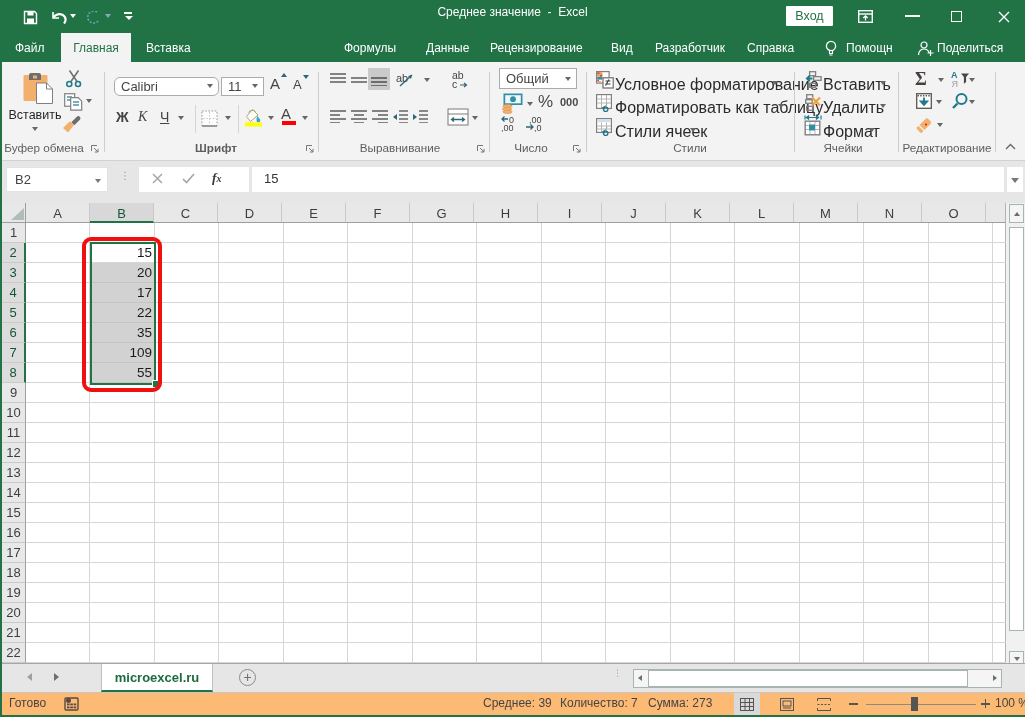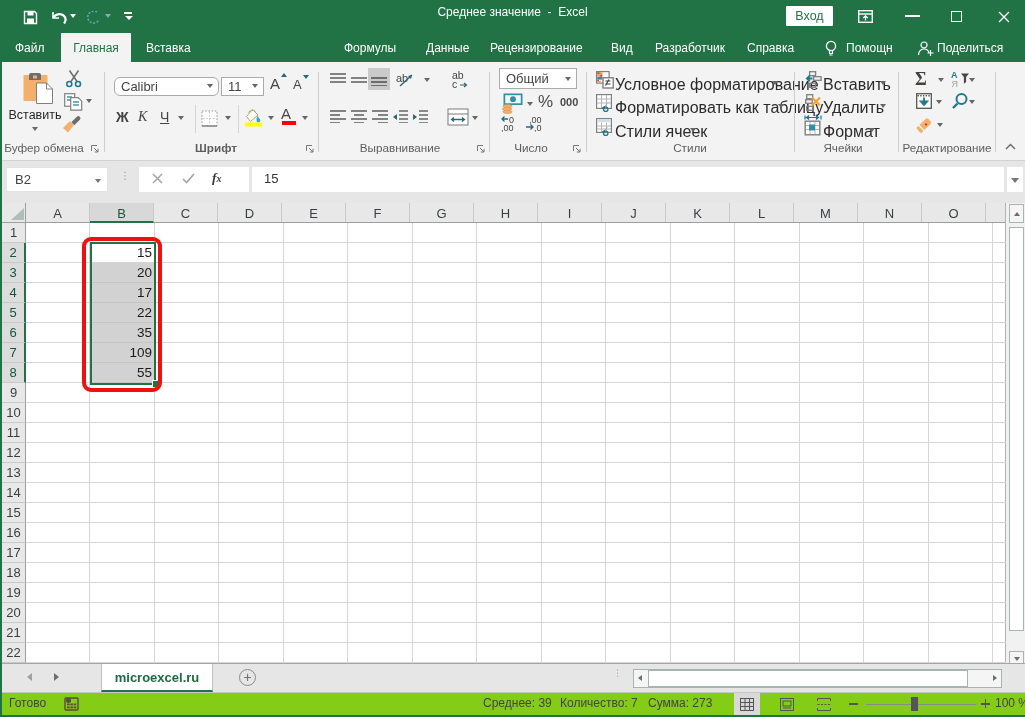--- a/index.html
+++ b/index.html
@@ -30,21 +30,21 @@
   .rh{position:absolute;left:0;width:24px;height:20px;line-height:20px;text-align:center;font-size:13px;color:#3b3f42;background:#e8e8e8;border-bottom:1px solid #c9c9c9;border-right:1px solid #9e9e9e;box-sizing:border-box;}
   .rh.rsel{background:#dcdcdc;color:#15563a;border-right:2px solid #217346;}
   .ch.sel{background:#d8d8d8;color:#15563a;border-bottom:2px solid #217346;height:20px;line-height:21px;}
   #cells{position:absolute;left:24px;top:20px;width:979.5px;height:440px;
     background-image:repeating-linear-gradient(to right,transparent 0 63.5px,#d6d6d6 63.5px 64.5px),
                      repeating-linear-gradient(to bottom,transparent 0 19px,#d6d6d6 19px 20px);}
   .cellv{position:absolute;width:60px;height:20px;line-height:20px;text-align:right;font-size:13.5px;color:#1a1a1a;}
   
   #vscroll{left:1006px;top:203px;width:19px;height:463px;background:#f1f1f1;}
   #sheettabs{left:0;top:663px;width:1025px;height:29px;background:#e6e6e6;border-top:1px solid #a6a6a6;box-sizing:border-box;}
-  #statusbar{left:0;top:692px;width:1025px;height:23px;background:#84cc16;border-top:1px solid #c6c6c6;box-sizing:border-box;font-size:12px;color:#444;}
+  #statusbar{left:0;top:692px;width:1025px;height:23px;background:#fdba74;border-top:1px solid #c6c6c6;box-sizing:border-box;font-size:12px;color:#444;}
   #bottomgreen{left:0;top:715px;width:1025px;height:2px;background:#217346;}
   #leftgreen{left:0;top:62px;width:2px;height:653px;background:#217346;}
   .st{position:absolute;top:3px;font-size:12px;color:#444;white-space:nowrap;}
 </style>
 </head>
 <body>
 <div id="app">
 
   <div class="abs" id="titlebar">
 

